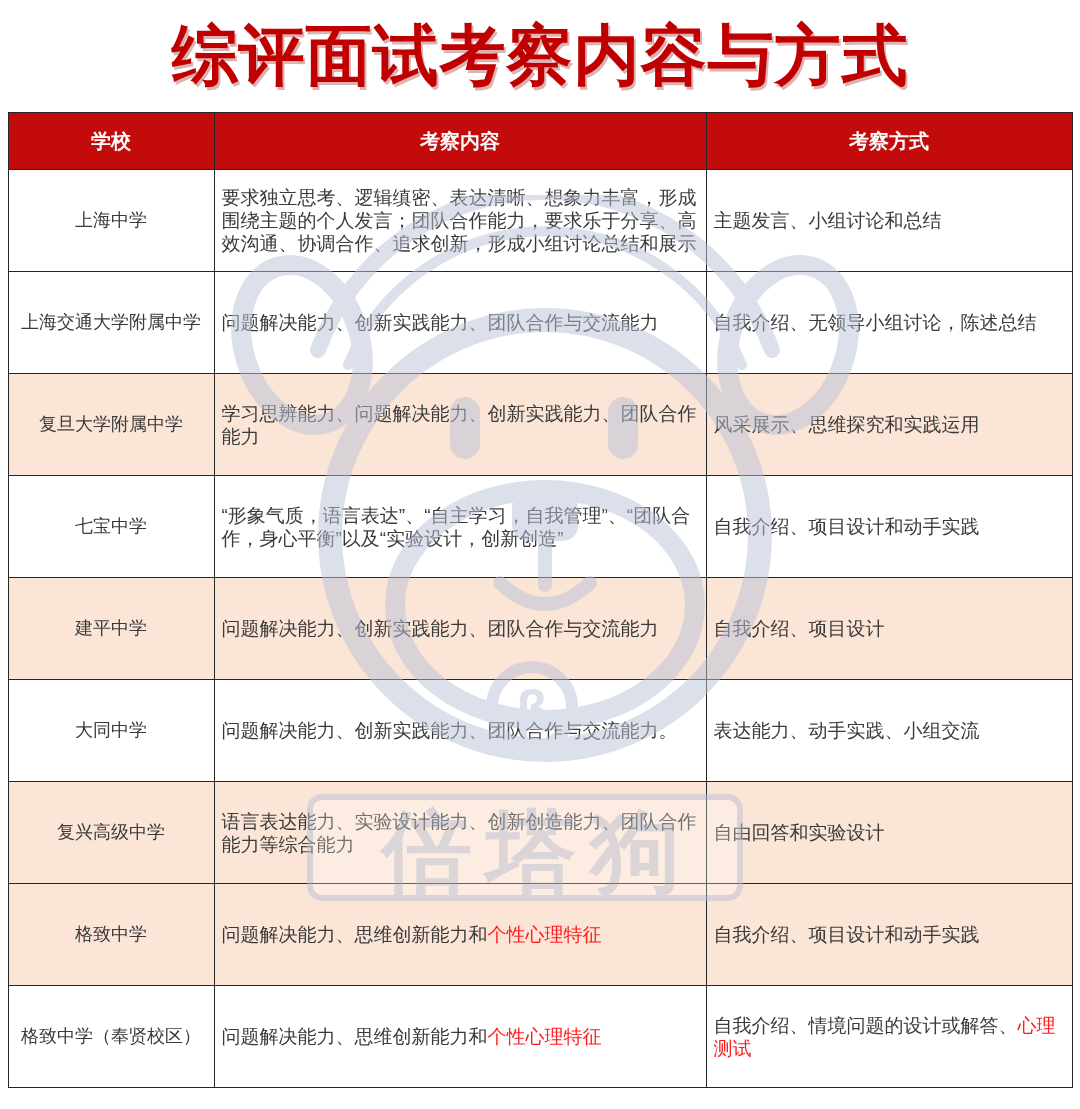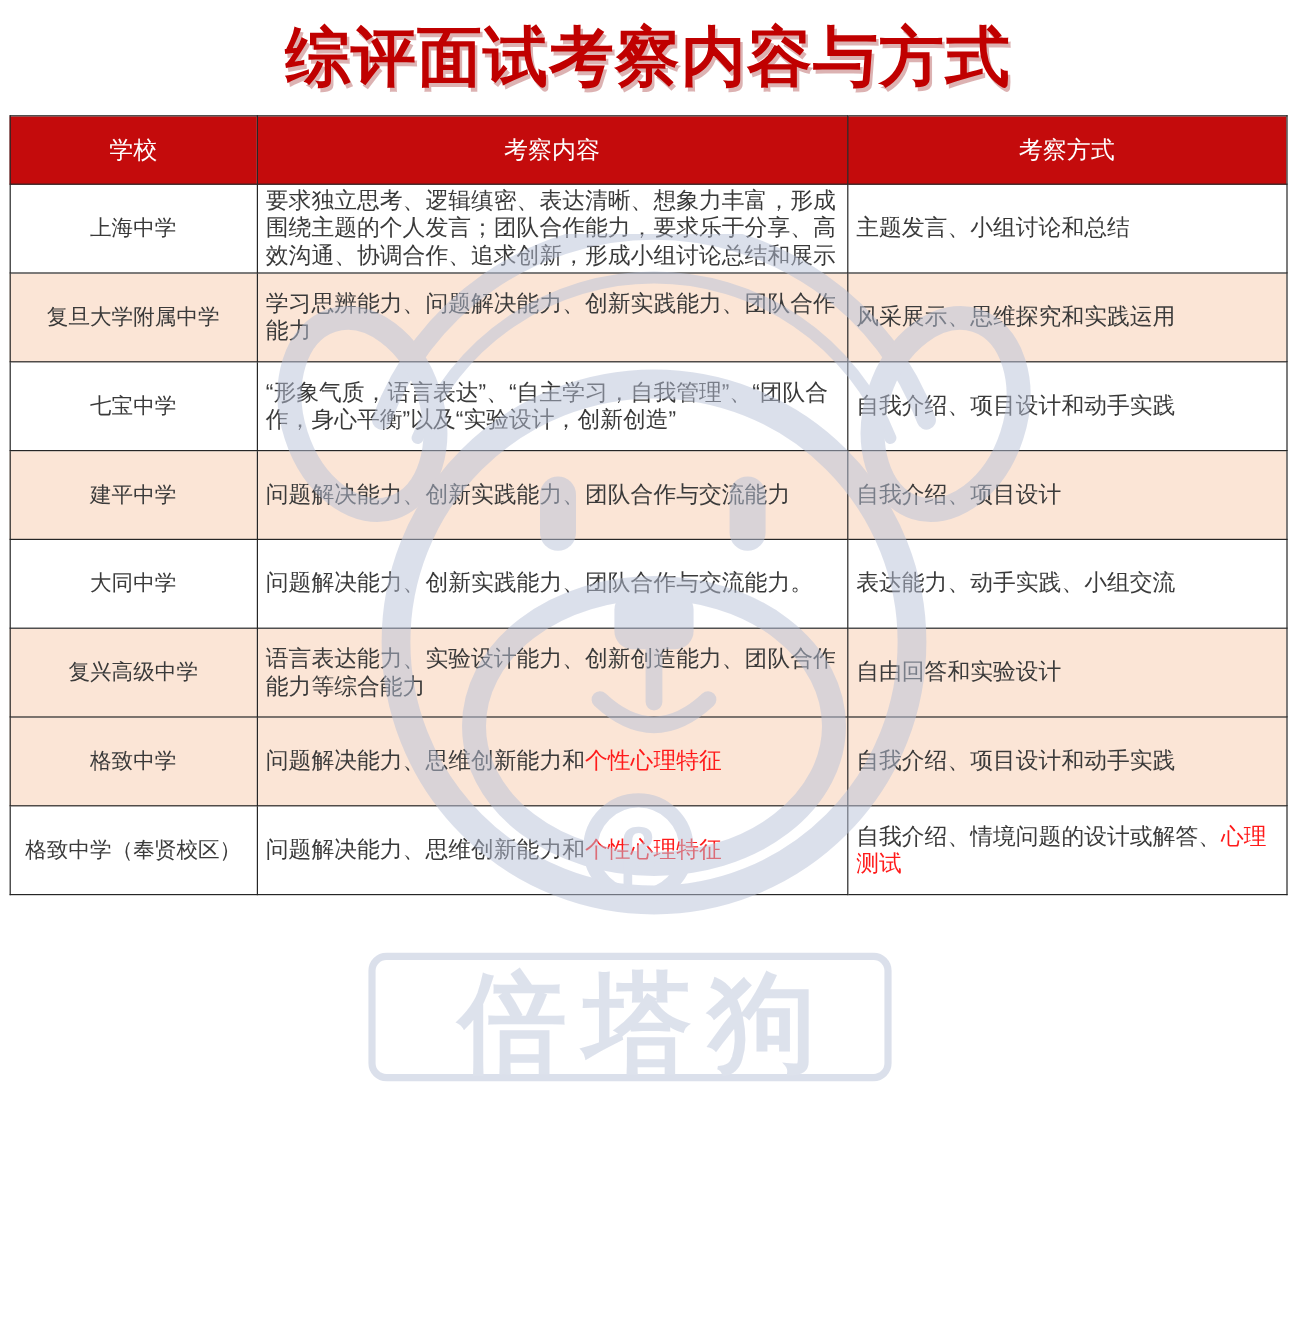--- a/index.html
+++ b/index.html
@@ -1,40 +1,40 @@
 <!DOCTYPE html>
 <html><head>
 <meta charset="utf-8">
 <style>
   html,body{margin:0;padding:0;}
   body{
     width:1080px;height:1109px;overflow:hidden;background:#ffffff;position:relative;
     font-family:"Liberation Sans","DejaVu Sans",sans-serif;
   }
   .title{
-    height:96px;display:flex;align-items:center;justify-content:center;
-    color:#c00000;font-size:54px;font-weight:900;letter-spacing:1px;
+    height:112px;display:flex;align-items:center;justify-content:center;
+    color:#c00000;font-size:66px;font-weight:900;letter-spacing:1px;
     text-shadow:2px 3px 0 rgba(139,0,0,.30);
     white-space:nowrap;
   }
   table.grid{
     border-collapse:collapse;table-layout:fixed;
     width:1064px;margin:0 auto;background:#ffffff;
   }
   .grid col.c1{width:206px;}
   .grid col.c2{width:492px;}
   .grid col.c3{width:366px;}
   .grid th,.grid td{border:1.5px solid #262626;}
   .grid th{
     height:56px;background:#c40b0c;color:#ffffff;
-    font-size:20px;font-weight:normal;text-align:center;padding:0 4px;
+    font-size:20px;font-weight:bold;text-align:center;padding:0 4px;
   }
   .grid td{
     height:69px;font-size:19px;line-height:23px;color:#3a3a3a;
-    padding:2px 7px;vertical-align:middle;text-align:left;background:#ffffff;
+    padding:16px 7px;vertical-align:middle;text-align:left;background:#ffffff;
   }
   .grid td.school-cell{text-align:center;font-size:18px;padding:2px 1px;white-space:nowrap;}
   .grid td.school-cell.long{font-size:16.5px;letter-spacing:-0.5px;}
   .grid tr.alt td{background:#fbe5d6;}
   .red{color:#ff1a1a;}
   .watermark{
     position:absolute;left:0;top:195px;width:1080px;height:730px;
     pointer-events:none;opacity:.5;z-index:5;
   }
 </style>
@@ -54,20 +54,25 @@
       <th>学校</th>
       <th>考察内容</th>
       <th>考察方式</th>
     </tr>
   </thead>
   <tbody>
       <tr>
         <td class="school-cell">上海中学</td>
         <td><span>要求独立思考、逻辑缜密、表达清晰、想象力丰富，形成围绕主题的个人发言；团队合作能力，要求乐于分享、高效沟通、协调合作、追求创新，形成小组讨论总结和展示</span></td>
         <td><span>主题发言、小组讨论和总结</span></td>
+      </tr>
+      <tr>
+        <td class="school-cell">上海交通大学附属中学</td>
+        <td><span>问题解决能力、创新实践能力、团队合作与交流能力</span></td>
+        <td><span>自我介绍、无领导小组讨论，陈述总结</span></td>
       </tr>
       <tr class="alt">
         <td class="school-cell">复旦大学附属中学</td>
         <td><span>学习思辨能力、问题解决能力、创新实践能力、团队合作能力</span></td>
         <td><span>风采展示、思维探究和实践运用</span></td>
       </tr>
       <tr>
         <td class="school-cell">七宝中学</td>
         <td><span>“形象气质，语言表达”、“自主学习，自我管理”、“团队合作，身心平衡”以及“实验设计，创新创造”</span></td>
         <td><span>自我介绍、项目设计和动手实践</span></td>

